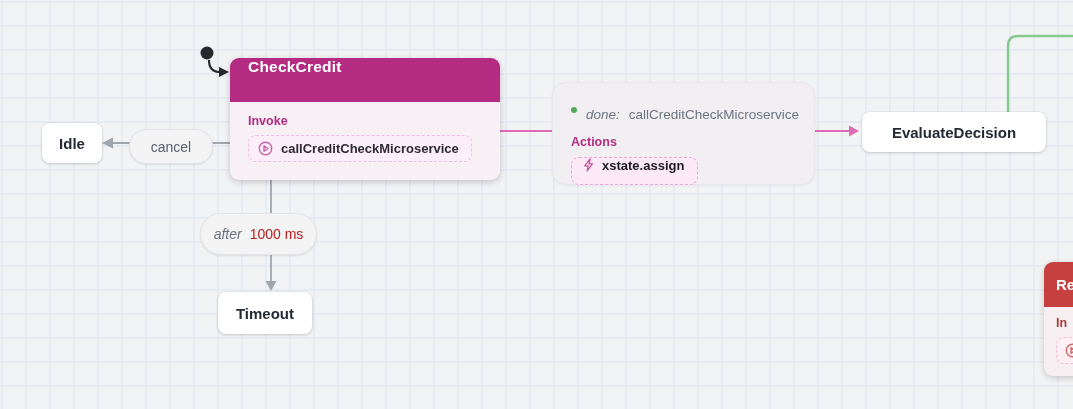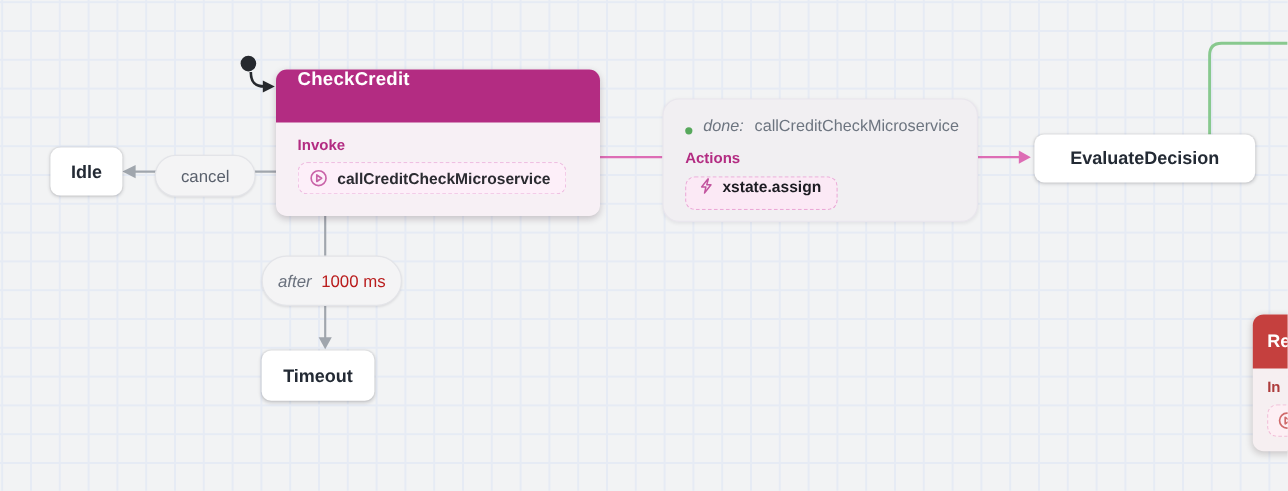--- a/index.html
+++ b/index.html
@@ -38,21 +38,21 @@
   #timeout{left:218px; top:292px; width:94px; height:42px;}
 
   
   .transition-pill{
     background:#f4f4f5; border:1px solid #e3e4e8; border-radius:999px;
     box-shadow:0 1px 2px rgba(20,24,33,.10);
     display:flex; align-items:center; justify-content:center; gap:8px;
     color:#59606c; font-size:14px; font-weight:500;
   }
   #cancel-pill{left:129px; top:129px; width:82px; height:33px;}
-  #after-pill{left:218px; top:213px; width:115px; height:40px;}
+  #after-pill{left:200px; top:213px; width:115px; height:40px;}
   #after-pill .kw{font-style:italic; color:#6a717d;}
   #after-pill .val{color:#b91c1c; font-weight:500;}
 
   
   #check-credit{
     left:230px; top:58px; width:270px; height:122px; border-radius:9px;
     box-shadow:0 2px 6px rgba(40,20,35,.22);
     background:var(--body-pink);
   }
   #check-credit .node-header{
@@ -73,21 +73,21 @@
   .play-icon circle{stroke:#c963a8; fill:none; stroke-width:1.4;}
   .play-icon path{stroke:#c963a8; fill:none; stroke-width:1.4; stroke-linejoin:round;}
 
   
   #done-box{
     left:552px; top:82px; width:263px; height:103px; box-sizing:border-box;
     background:#f1eff2; border:1px solid #e9e6ed; border-radius:14px;
     box-shadow:0 1px 3px rgba(20,24,33,.06);
     padding:12px 18px;
   }
-  .done-row{display:flex; align-items:flex-end; gap:9px; margin-top:2px;}
+  .done-row{display:flex; align-items:flex-start; gap:9px; margin-top:12px;}
   .done-dot{width:6px; height:6px; border-radius:50%; background:var(--dot-green); flex:0 0 auto;}
   .done-kw{font-size:13.5px; font-style:italic; font-weight:500; color:#6d7580;}
   .done-val{font-size:13.5px; color:#6d7580;}
   .actions-label{margin-top:13px; font-size:12.5px; font-weight:600; color:var(--accent-magenta);}
   .action-pill{
     margin-top:8px; height:26px; width:fit-content;
     background:#fbe9f5; border:1px dashed #eba9d7; border-radius:8px;
     display:flex; align-items:flex-start; gap:7px; padding:0 13px 0 10px;
     font-size:13px; font-weight:700; color:#1c1c22;
   }

